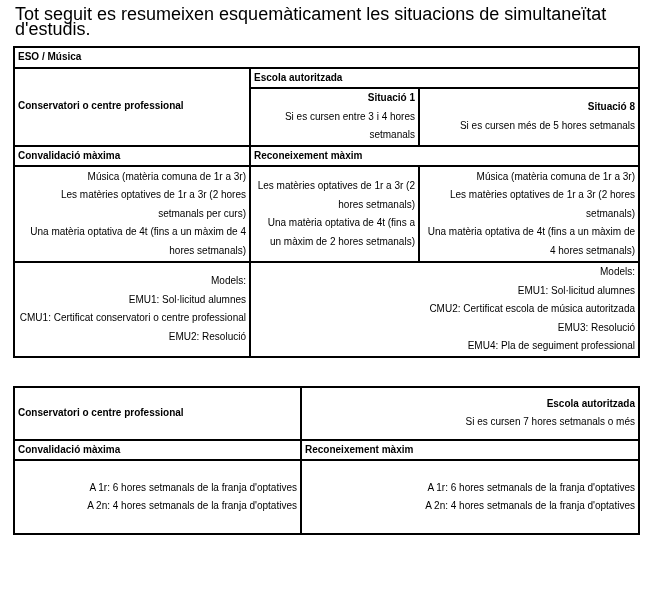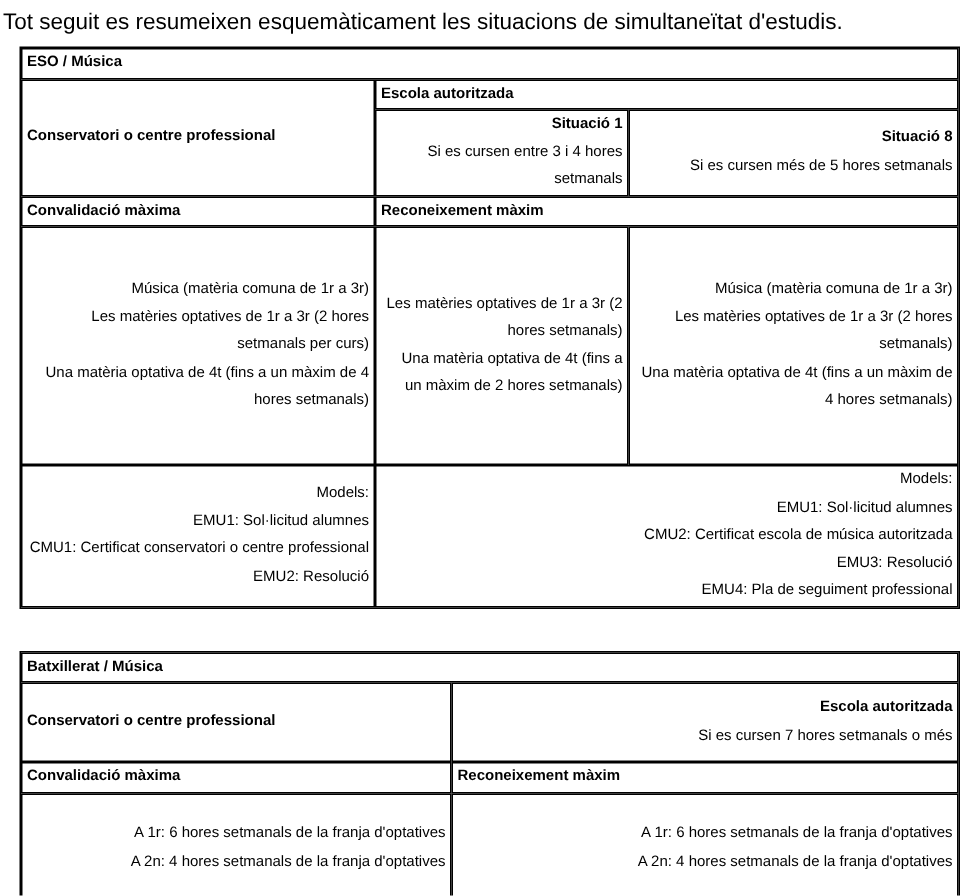--- a/index.html
+++ b/index.html
@@ -6,22 +6,22 @@
     margin: 0;
     padding: 0;
     background: #ffffff;
     width: 646px;
     height: 597px;
     font-family: "Liberation Sans", sans-serif;
     color: #000000;
     -webkit-font-smoothing: antialiased;
   }
   .intro {
-    margin: 7px 0 9px 2px;
-    font-size: 15px;
+    margin: 7px 0 9px 15px;
+    font-size: 18px;
     line-height: 15px;
   }
   table.doc-table {
     border-collapse: separate;
     border-spacing: 0;
     table-layout: fixed;
     width: 625px;
     margin-left: 13px;
     border: 1px solid #000;
   }
@@ -65,21 +65,21 @@
     </td>
     <td class="vtop">
       <div class="line bline">Situació 8</div>
       <div class="line">Si es cursen més de 5 hores setmanals</div>
     </td>
   </tr>
   <tr style="height:18px">
     <td class="b">Convalidació màxima</td>
     <td class="b" colspan="2">Reconeixement màxim</td>
   </tr>
-  <tr style="height:159px">
+  <tr style="height:96px">
     <td>
       <div class="line">Música (matèria comuna de 1r a 3r)</div>
       <div class="line">Les matèries optatives de 1r a 3r (2 hores setmanals per curs)</div>
       <div class="line">Una matèria optativa de 4t (fins a un màxim de 4 hores setmanals)</div>
     </td>
     <td>
       <div class="line">Les matèries optatives de 1r a 3r (2 hores setmanals)</div>
       <div class="line">Una matèria optativa de 4t (fins a un màxim de 2 hores setmanals)</div>
     </td>
     <td>
@@ -107,23 +107,20 @@
   </table>
 
 <div class="gap"></div>
 
 <table class="doc-table">
   <colgroup>
     <col style="width:287px">
     <col style="width:338px">
   </colgroup>
   <tbody>
-      <tr style="height:18px">
-    <td class="b" colspan="2">Batxillerat / Música</td>
-  </tr>
   <tr style="height:53px">
     <td class="b">Conservatori o centre professional</td>
     <td class="vtop">
       <div class="line bline">Escola autoritzada</div>
       <div class="line">Si es cursen 7 hores setmanals o més</div>
     </td>
   </tr>
   <tr style="height:18px">
     <td class="b">Convalidació màxima</td>
     <td class="b">Reconeixement màxim</td>

